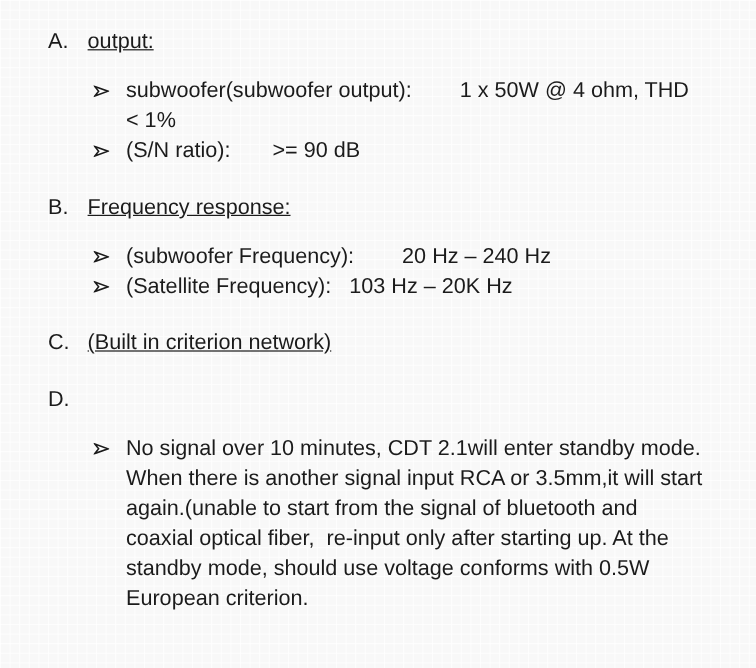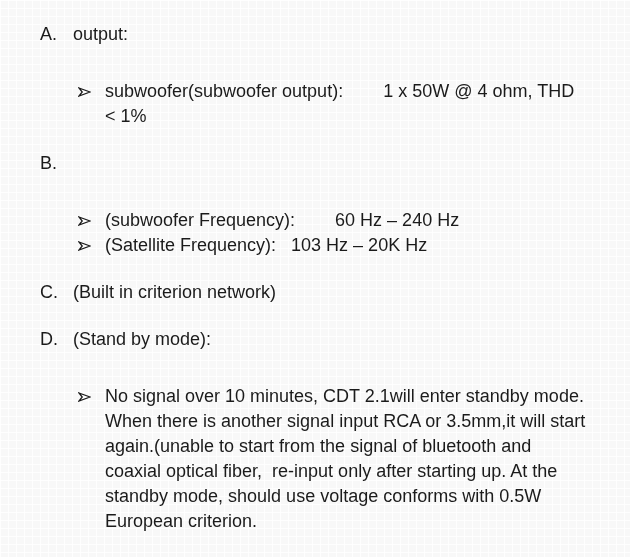--- a/index.html
+++ b/index.html
@@ -32,24 +32,25 @@
     display:flex;
     margin-top:22px;
   }
   .letter{
     flex:none;
     width:33px;
     white-space:pre;
   }
   .title{
     white-space:pre-wrap;
+    text-decoration:underline;
   }
   ul.bullets{
     list-style:none;
-    margin:32px 0 0 0;
+    margin:16px 0 0 0;
     padding:0 0 0 38px;
   }
   li.bullet{
     display:flex;
     align-items:flex-start;
   }
   .arrow{
     flex:none;
     width:27px;
   }
@@ -76,35 +77,44 @@
     <span class="arrow">
       <svg width="13" height="10" viewBox="0 0 13 10" aria-hidden="true">
         <path d="M1 1 L12 5 L1 9 L4.2 5 Z" fill="#fdfdfd" stroke="#1b1b1b" stroke-width="1.3" stroke-linejoin="miter"></path>
       </svg>
     </span>
     <span class="btext">subwoofer(subwoofer output):        1 x 50W @ 4 ohm, THD
 &lt; 1%</span>
   </li>
 
 
+  <li class="bullet">
+    <span class="arrow">
+      <svg width="13" height="10" viewBox="0 0 13 10" aria-hidden="true">
+        <path d="M1 1 L12 5 L1 9 L4.2 5 Z" fill="#fdfdfd" stroke="#1b1b1b" stroke-width="1.3" stroke-linejoin="miter"></path>
+      </svg>
+    </span>
+    <span class="btext">(S/N ratio):       &gt;= 90 dB</span>
+  </li>
 </ul>
   </section>
 
   <section class="spec-section">
     <div class="heading">
       <span class="letter">B.</span>
+      <span class="title">Frequency response:</span>
     </div>
     <ul class="bullets">
   <li class="bullet">
     <span class="arrow">
       <svg width="13" height="10" viewBox="0 0 13 10" aria-hidden="true">
         <path d="M1 1 L12 5 L1 9 L4.2 5 Z" fill="#fdfdfd" stroke="#1b1b1b" stroke-width="1.3" stroke-linejoin="miter"></path>
       </svg>
     </span>
-    <span class="btext">(subwoofer Frequency):        60 Hz – 240 Hz</span>
+    <span class="btext">(subwoofer Frequency):        20 Hz – 240 Hz</span>
   </li>
 
   <li class="bullet">
     <span class="arrow">
       <svg width="13" height="10" viewBox="0 0 13 10" aria-hidden="true">
         <path d="M1 1 L12 5 L1 9 L4.2 5 Z" fill="#fdfdfd" stroke="#1b1b1b" stroke-width="1.3" stroke-linejoin="miter"></path>
       </svg>
     </span>
     <span class="btext">(Satellite Frequency):   103 Hz – 20K Hz</span>
   </li>
@@ -115,21 +125,20 @@
     <div class="heading">
       <span class="letter">C.</span>
       <span class="title">(Built in criterion network)</span>
     </div>
 
   </section>
 
   <section class="spec-section">
     <div class="heading">
       <span class="letter">D.</span>
-      <span class="title">(Stand by mode):</span>
     </div>
     <ul class="bullets">
   <li class="bullet">
     <span class="arrow">
       <svg width="13" height="10" viewBox="0 0 13 10" aria-hidden="true">
         <path d="M1 1 L12 5 L1 9 L4.2 5 Z" fill="#fdfdfd" stroke="#1b1b1b" stroke-width="1.3" stroke-linejoin="miter"></path>
       </svg>
     </span>
     <span class="btext">No signal over 10 minutes, CDT 2.1will enter standby mode.
 When there is another signal input RCA or 3.5mm,it will start

